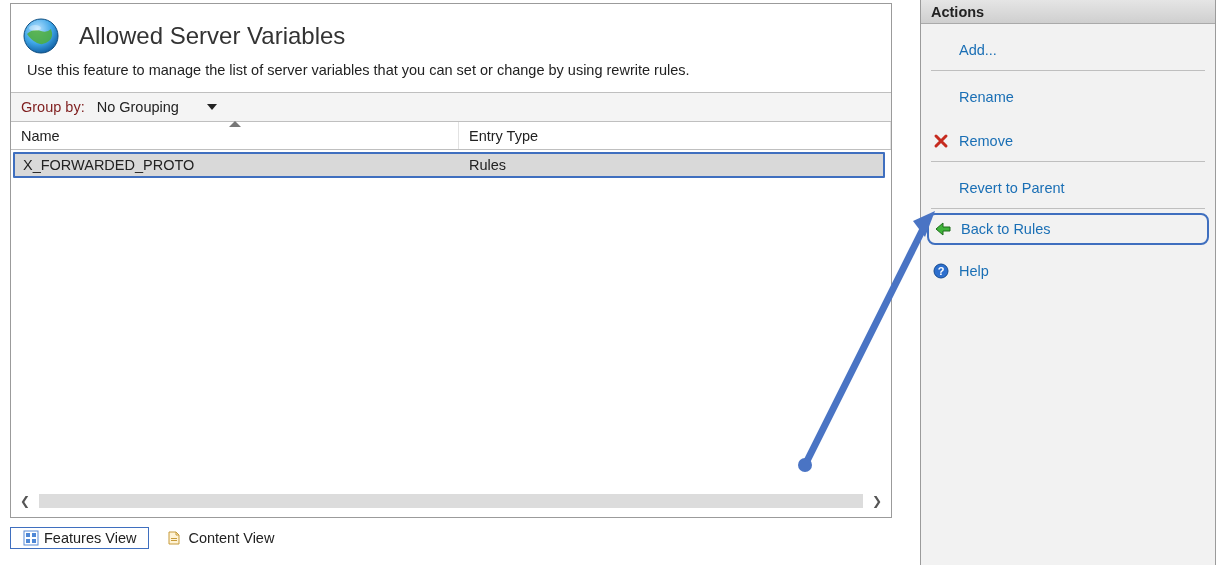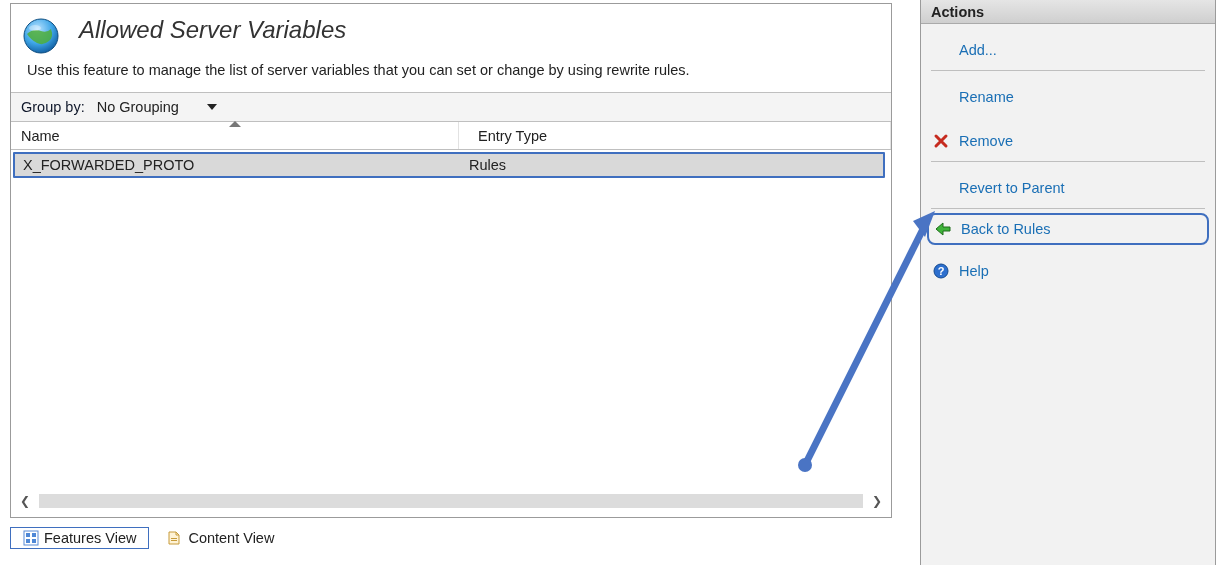--- a/index.html
+++ b/index.html
@@ -11,22 +11,22 @@
     left: 10px;
     top: 3px;
     width: 882px;
     height: 515px;
     border: 1px solid #9b9b9b;
     background: #fff;
   }
 
   .title-row {
     display: flex;
+    align-items: center;
     padding: 12px 10px 6px 10px;
-    font-style: italic;
   }
   .title-icon {
     width: 40px; height: 40px; margin-right: 18px;
   }
   .page-title {
     font-size: 24px;
     font-weight: 400;
     color: #333;
   }
 
@@ -39,41 +39,40 @@
     border-top: 1px solid #bfbfbf;
     border-bottom: 1px solid #bfbfbf;
     background: #f4f4f4;
     display: flex;
     align-items: center;
     height: 30px;
     margin: 0;
   }
   .groupby-label {
     padding: 0 6px 0 10px;
-    color: #0f172a;
+    color: #7f1d1d;
   }
   .groupby-select {
     display: flex;
     align-items: center;
     padding-right: 16px;
   }
   .groupby-value { padding: 0 28px 0 6px; }
   .dropdown-caret {
     width: 0; height: 0;
     border-left: 5px solid transparent;
     border-right: 5px solid transparent;
     border-top: 6px solid #222;
   }
 
   .column-headers {
     display: flex;
     height: 28px;
     border-bottom: 1px solid #bfbfbf;
     background: #fff;
-    gap: 9px;
   }
   .col-header {
     display: flex;
     align-items: center;
     padding-left: 10px;
     border-right: 1px solid #e2e2e2;
     position: relative;
   }
   .col-header.sort::after {
     content: "";

